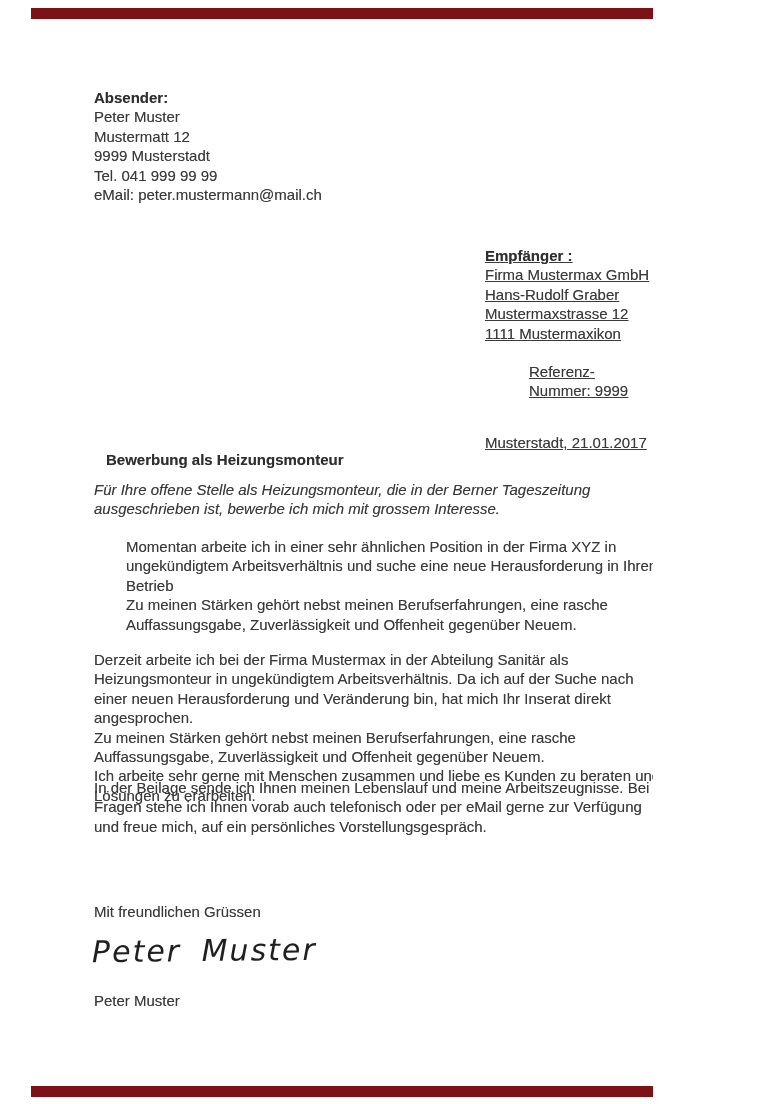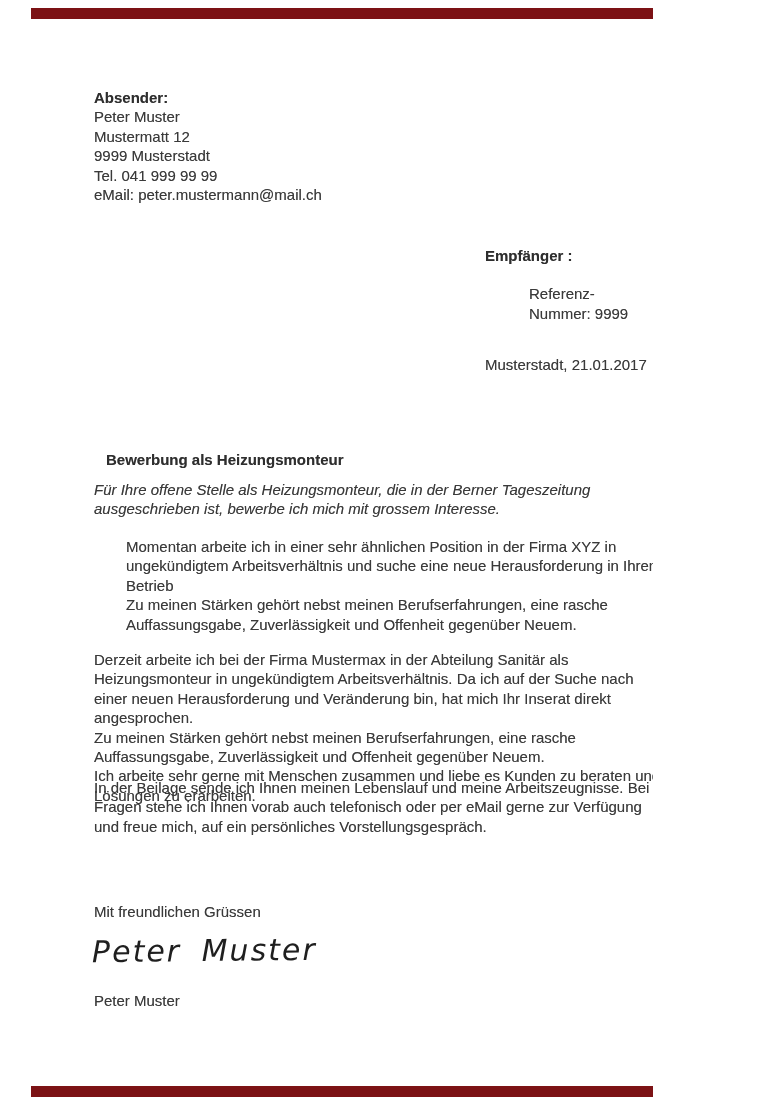--- a/index.html
+++ b/index.html
@@ -38,20 +38,21 @@
 
   .sender-block {
     position: absolute;
     left: 94px;
     top: 88px;
   }
   .recipient-block {
     position: absolute;
     left: 485px;
     top: 246px;
+    text-decoration: underline;
   }
   .recipient-block .reference { margin-top: 19px; margin-left: 44px; }
   .recipient-block .place-date { margin-top: 32px; }
 
   .subject {
     position: absolute;
     left: 94px;
     top: 450px;
     font-weight: 700;
     color: #2e2e2e;
@@ -104,20 +105,24 @@
     <div class="bold">Absender:</div>
     <div class="multiline">Peter Muster
 Mustermatt 12
 9999 Musterstadt
 Tel. 041 999 99 99
 eMail: peter.mustermann@mail.ch</div>
   </div>
 
   <div class="recipient-block">
     <div class="bold">Empfänger :</div>
+    <div class="multiline">Firma Mustermax GmbH
+Hans-Rudolf Graber
+Mustermaxstrasse 12
+1111 Mustermaxikon</div>
     <div class="reference">Referenz-Nummer: 9999</div>
     <div class="place-date">Musterstadt, 21.01.2017</div>
   </div>
 
   <div class="subject">Bewerbung als Heizungsmonteur</div>
 
   <div class="para para-1 multiline">Für Ihre offene Stelle als Heizungsmonteur, die in der Berner Tageszeitung
 ausgeschrieben ist, bewerbe ich mich mit grossem Interesse.</div>
   <div class="para para-2 multiline">Momentan arbeite ich in einer sehr ähnlichen Position in der Firma XYZ in
 ungekündigtem Arbeitsverhältnis und suche eine neue Herausforderung in Ihrem

